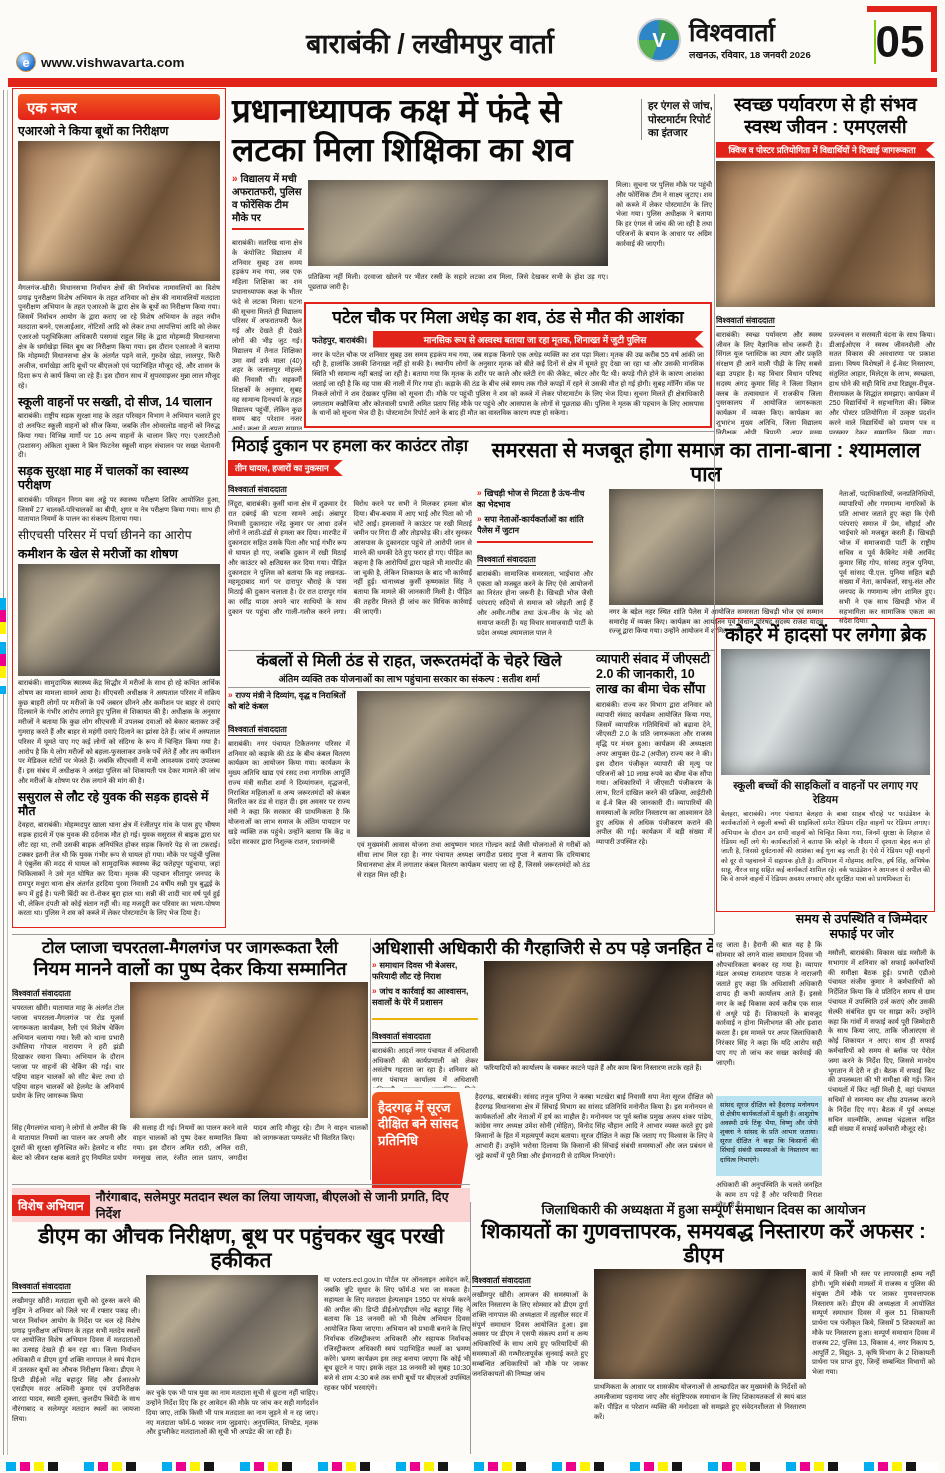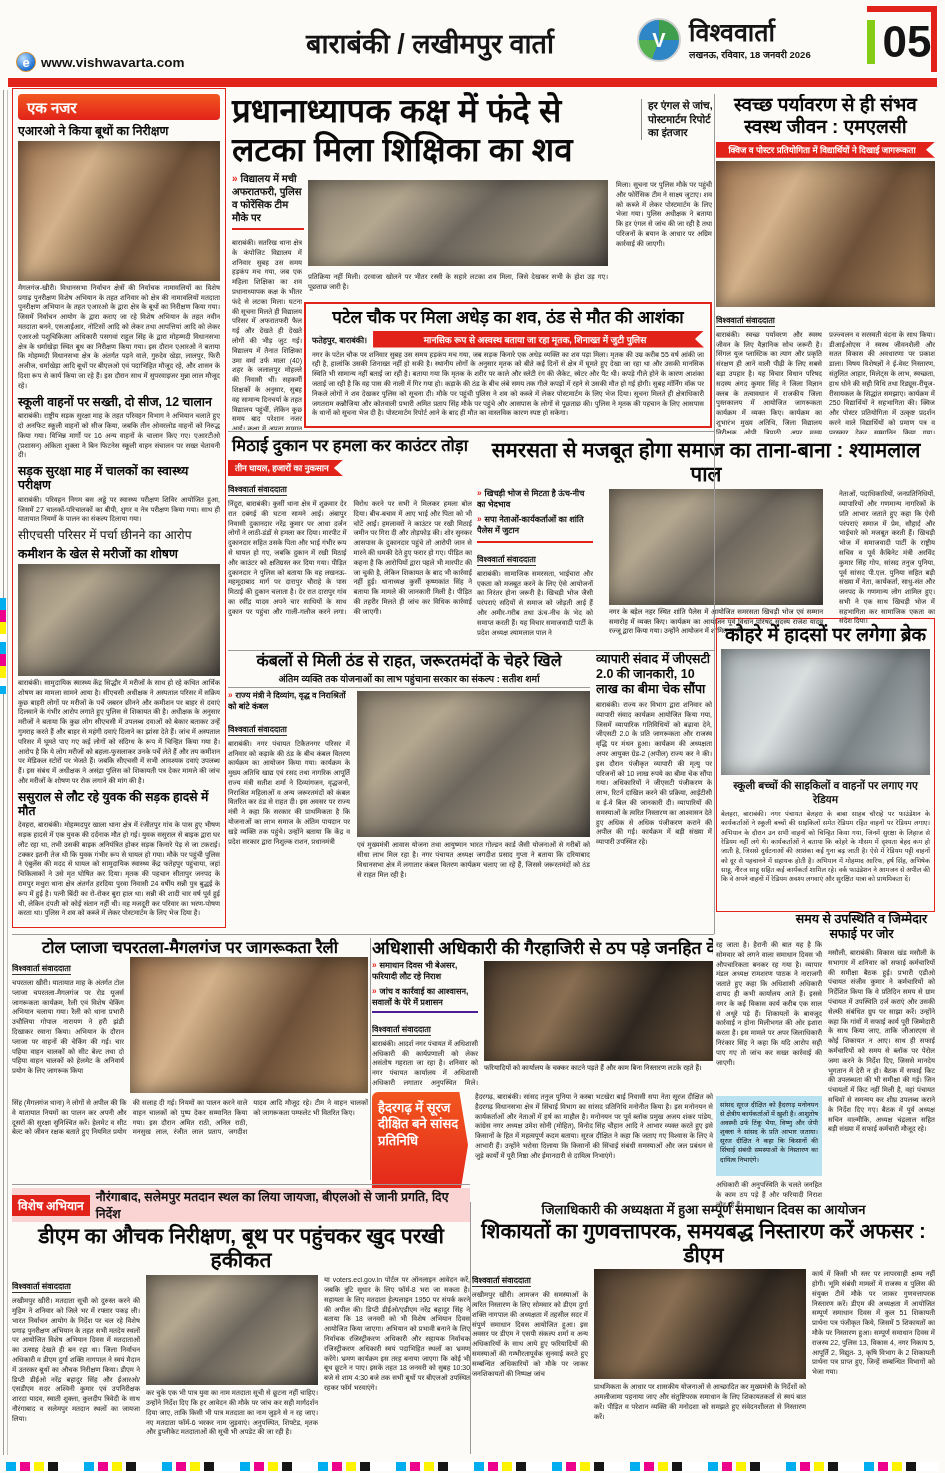--- a/index.html
+++ b/index.html
@@ -29,21 +29,21 @@
                  font-size:27px;font-weight:bold}
   .brand{position:absolute;left:637px;top:18px;display:flex;align-items:center;gap:8px}
   .globe{width:40px;height:40px;border-radius:50%;border:2px solid #cfcfcf;color:#fff;font-weight:bold;
          font-size:20px;display:flex;align-items:center;justify-content:center;
          background:conic-gradient(#3f9e4d 0 90deg,#2e86c7 90deg 200deg,#55b04f 200deg 270deg,#2e86c7 270deg 360deg)}
   .brand-name{font-size:25px;font-weight:bold;line-height:1}
   .brand-ed{font-size:9.5px;font-weight:bold;margin-top:3px}
   .pageno{position:absolute;right:8px;top:6px;width:70px;height:66px;border-top:6px solid #e2231a;
           border-right:6px solid #e2231a;box-sizing:border-box;display:flex;align-items:center;
           justify-content:center;font-size:44px;font-weight:bold;}
-  .pageno-inner{border-left:8px solid #84cc16;padding-left:8px;line-height:1}
+  .pageno-inner{border-left:2px solid #84cc16;line-height:1}
   .topbar{position:absolute;left:8px;right:8px;top:78px;height:9px;background:#e2231a}
   
   .eknajar{position:absolute;left:12px;top:88px;width:214px;height:840px;border:1px solid #e2231a;
            padding:5px;box-sizing:border-box;overflow:hidden}
   .en-head{background:linear-gradient(#f2571f,#e2231a);color:#fff;font-weight:bold;font-size:15px;
            padding:3px 9px;border-radius:4px;margin-bottom:4px}
   .en-art h3{font-size:12.3px;font-weight:bold;margin:5px 0 2px;line-height:1.12}
   .ph-sm{height:140px;margin:2px 0}
   .ph-xs{height:112px;margin:2px 0}
   .en-sub{font-size:12px;font-weight:normal;margin:2px 0}
@@ -182,21 +182,21 @@
   <div class="topbar"></div>
 
   <div class="eknajar">
     <div class="en-head">एक नजर</div>
     <div class="en-art">
       <h3 class="hl">एआरओ ने किया बूथों का निरीक्षण</h3>
       <div class="ph ph-sm p-warm"></div>
       <div class="b">मैगलगंज-खीरी। विधानसभा निर्वाचन क्षेत्रों की निर्वाचक नामावलियों का विशेष प्रगाढ़ पुनरीक्षण विशेष अभियान के तहत शनिवार को क्षेत्र की नामावलियों मतदाता पुनरीक्षण अभियान के तहत एआरओ के द्वारा क्षेत्र के बूथों का निरीक्षण किया गया। जिसमें निर्वाचन आयोग के द्वारा कराए जा रहे विशेष अभियान के तहत नवीन मतदाता बनने, एसआईआर, नोटिसों आदि को लेकर तथा आपत्तियां आदि को लेकर एआरओ पशुचिकित्सा अधिकारी पसगवां राहुल सिंह के द्वारा मोहम्मदी विधानसभा क्षेत्र के धर्माखेड़ा स्थित बूथ का निरीक्षण किया गया। इस दौरान एआरओ ने बताया कि मोहम्मदी विधानसभा क्षेत्र के अंतर्गत पड़ने वाले, गुरुदेव खेड़ा, लालपुर, फिरी अजीज, धर्माखेड़ा आदि बूथों पर बीएलओ एवं पदाभिहित मौजूद रहे, और शासन के दिशा रूप से कार्य किया जा रहे हैं। इस दौरान साथ में सुपरवाइजर मुन्ना लाल मौजूद रहे।</div>
     </div>
     <div class="en-art">
-      <h3 class="hl">स्कूली वाहनों पर सख्ती, दो सीज, 12 चालान</h3>
+      <h3 class="hl">स्कूली वाहनों पर सख्ती, दो सीज, 14 चालान</h3>
       <div class="b">बाराबंकी। राष्ट्रीय सड़क सुरक्षा माह के तहत परिवहन विभाग ने अभियान चलाते हुए दो अनफिट स्कूली वाहनों को सीज किया, जबकि तीन ओवरलोड वाहनों को निरुद्ध किया गया। विभिन्न मार्गों पर 16 अन्य वाहनों के चालान किए गए। एआरटीओ (प्रशासन) अंकिता शुक्ला ने बिन फिटनेस स्कूली वाहन संचालन पर सख्त चेतावनी दी।</div>
     </div>
     <div class="en-art">
       <h3 class="hl">सड़क सुरक्षा माह में चालकों का स्वास्थ्य परीक्षण</h3>
       <div class="b">बाराबंकी। परिवहन निगम बस अड्डे पर स्वास्थ्य परीक्षण शिविर आयोजित हुआ, जिसमें 27 चालकों-परिचालकों का बीपी, शुगर व नेत्र परीक्षण किया गया। साथ ही यातायात नियमों के पालन का संकल्प दिलाया गया।</div>
       <div class="en-sub">सीएचसी परिसर में पर्चा छीनने का आरोप</div>
     </div>
     <div class="en-art">
       <h3 class="hl">कमीशन के खेल से मरीजों का शोषण</h3>
       <div class="ph ph-xs"></div>
@@ -291,38 +291,39 @@
 
   <div class="kohra">
     <h2 class="hl">कोहरे में हादसों पर लगेगा ब्रेक</h2>
     <div class="ph ph-ko p-fog"></div>
     <div class="ko-cap">स्कूली बच्चों की साइकिलों व वाहनों पर लगाए गए रेडियम</div>
     <div class="b" style="font-size:6.6px">बेलहरा, बाराबंकी। नगर पंचायत बेलहरा के बाबा साहब चौराहे पर फाउंडेशन के कार्यकर्ताओं ने स्कूली बच्चों की साइकिलों समेत रेडियम रहित वाहनों पर रेडियम लगाए। अभियान के दौरान उन सभी वाहनों को चिन्हित किया गया, जिनमें सुरक्षा के लिहाज से रेडियम नहीं लगे थे। कार्यकर्ताओं ने बताया कि कोहरे के मौसम में दृश्यता बेहद कम हो जाती है, जिससे दुर्घटनाओं की आशंका कई गुना बढ़ जाती है। ऐसे में रेडियम पट्टी वाहनों को दूर से पहचानने में सहायक होती है। अभियान में मोहम्मद आरिफ, हर्ष सिंह, अभिषेक साहू, नीरज साहू सहित कई कार्यकर्ता शामिल रहे। वर्क फाउंडेशन ने आमजन से अपील की कि वे अपने वाहनों में रेडियम अवश्य लगवाएं और सुरक्षित यात्रा को प्राथमिकता दें।</div>
   </div>
 
   <div class="toll">
     <h2 class="hl">टोल प्लाजा चपरतला-मैगलगंज पर जागरूकता रैली</h2>
+    <h1 class="hl">नियम मानने वालों का पुष्प देकर किया सम्मानित</h1>
     <div class="toll-row">
       <div class="toll-c1">
         <span class="by">विश्ववार्ता संवाददाता</span>
         <div class="b" style="height:116px">चपरतला खीरी। यातायात माह के अंतर्गत टोल प्लाजा चपरतला-मैगलगंज पर रोड यूजर्स जागरूकता कार्यक्रम, रैली एवं विशेष चेकिंग अभियान चलाया गया। रैली को थाना प्रभारी उचौलिया गोपाल नारायण ने हरी झंडी दिखाकर रवाना किया। अभियान के दौरान प्लाजा पर वाहनों की चेकिंग की गई। चार पहिया वाहन चालकों को सीट बेल्ट तथा दो पहिया वाहन चालकों को हेलमेट के अनिवार्य प्रयोग के लिए जागरूक किया</div>
       </div>
       <div class="ph ph-toll p-warm"></div>
     </div>
     <div class="b toll-bot">सिंह (मैगलगंज थाना) ने लोगों से अपील की कि वे यातायात नियमों का पालन कर अपनी और दूसरों की सुरक्षा सुनिश्चित करें। हेलमेट व सीट बेल्ट को जीवन रक्षक बताते हुए नियमित प्रयोग की सलाह दी गई। नियमों का पालन करने वाले वाहन चालकों को पुष्प देकर सम्मानित किया गया। इस दौरान अमित राठी, अनिल राठी, मनसुख लाल, रंजीत लाल प्रताप, जगदीश यादव आदि मौजूद रहे। टीम ने वाहन चालकों को जागरूकता पम्फलेट भी वितरित किए।</div>
   </div>
 
   <div class="adhik">
     <h2 class="hl">अधिशासी अधिकारी की गैरहाजिरी से ठप पड़े जनहित के काम</h2>
     <div class="ad-row">
       <div class="ad-left">
         <div class="bullet">
           <span class="arr">»</span><span>समाधान दिवस भी बेअसर, फरियादी लौट रहे निराश</span>
         </div>
-        <div class="bullet" style="border-bottom:2px solid #4c1d95;padding-bottom:2px">
+        <div class="bullet" style="border-bottom:2px solid #eab308;padding-bottom:9px">
           <span class="arr">»</span><span>जांच व कार्रवाई का आश्वासन, सवालों के घेरे में प्रशासन</span>
         </div>
         <span class="by">विश्ववार्ता संवाददाता</span>
         <div class="b">बाराबंकी। आदर्श नगर पंचायत में अधिशासी अधिकारी की कार्यप्रणाली को लेकर असंतोष गहराता जा रहा है। शनिवार को नगर पंचायत कार्यालय में अधिशासी अधिकारी लगातार अनुपस्थित मिले। कर्मचारियों का कहना है कि वे कार्यालय कभी-कभार ही आते हैं और थोड़ी देर रुककर चले जाते हैं। नाम न छापने की शर्त पर कर्मचारियों ने बताया कि अधिकारी की कथित तानाशाही कार्यशैली से कर्मचारी ही नहीं, आम नागरिक भी परेशान हैं।</div>
       </div>
       <div class="ad-right">
         <div class="ph ph-ad p-office"></div>
         <div class="cap">फरियादियों को कार्यालय के चक्कर काटने पड़ते हैं और काम बिना निस्तारण लटके रहते हैं।</div>
       </div>
     </div>

